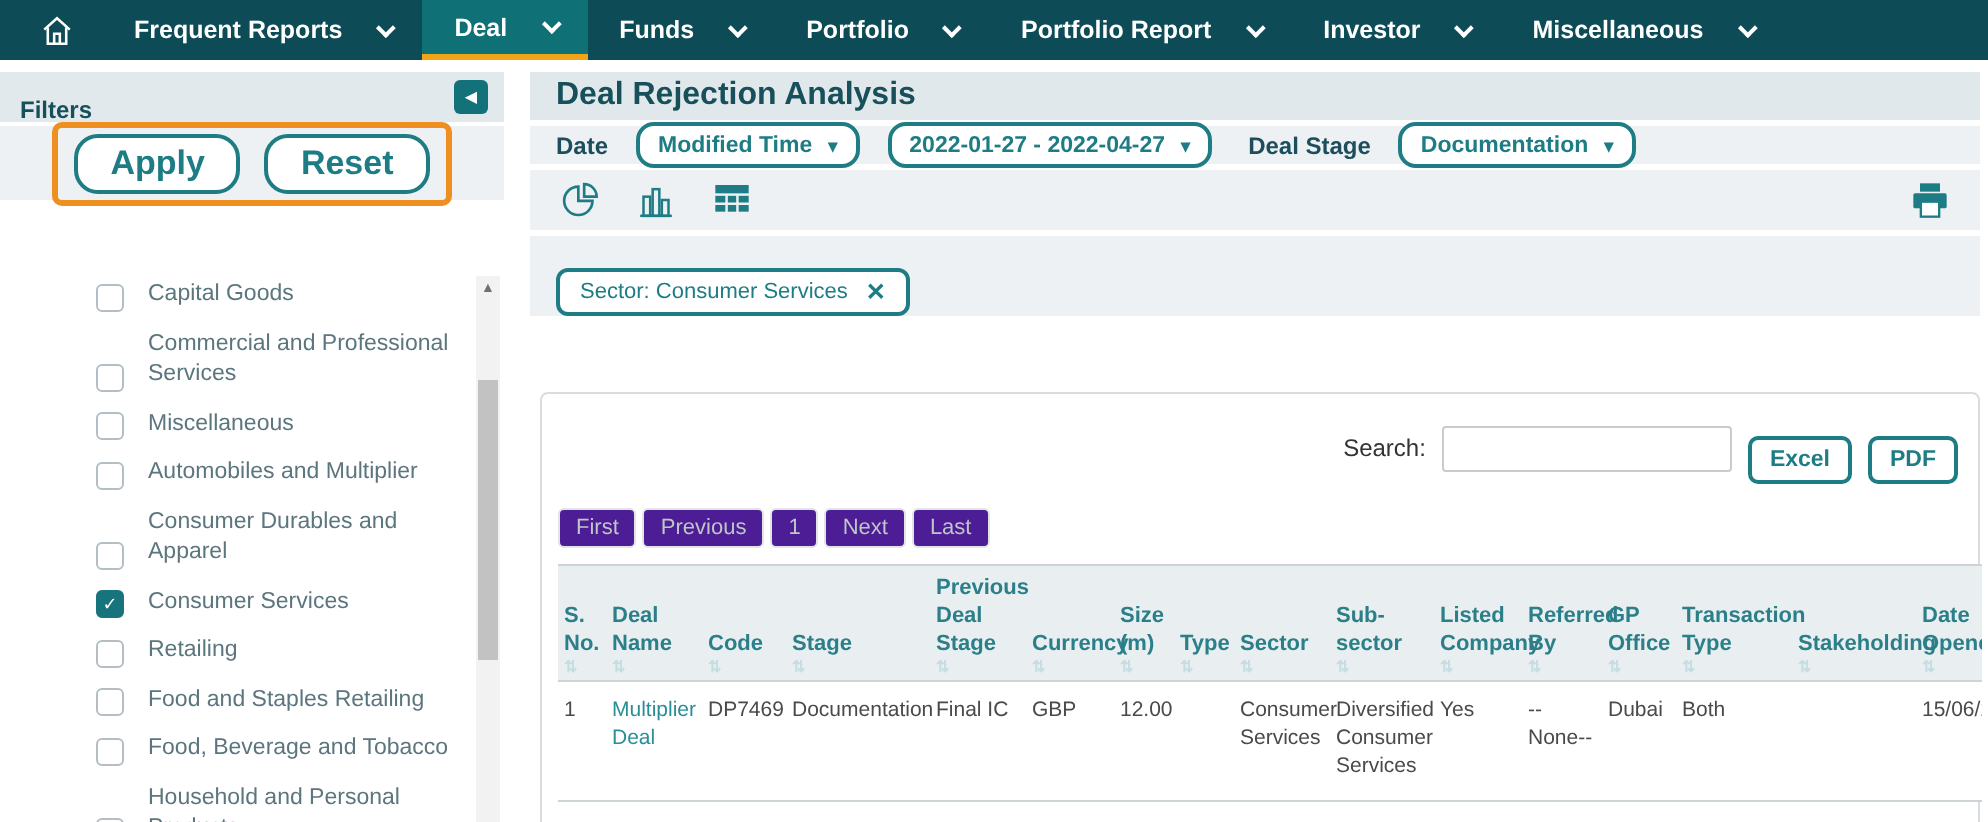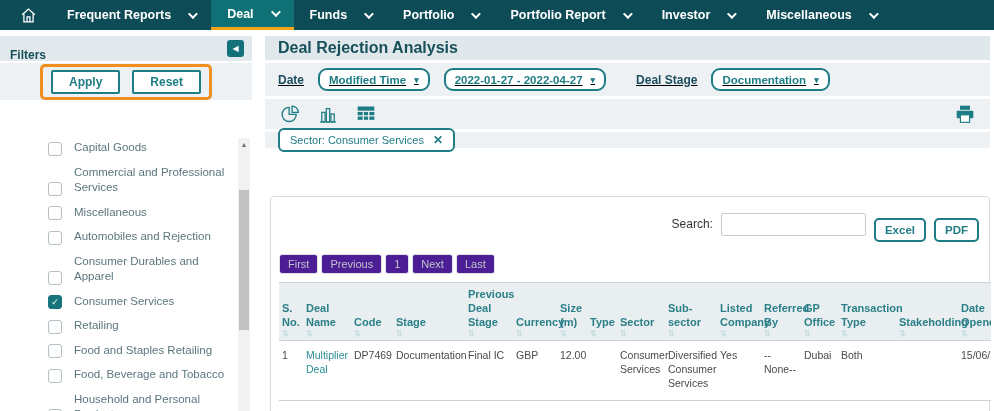--- a/index.html
+++ b/index.html
@@ -22,49 +22,49 @@
   .filters-header { height:25px; background:#e2e9ec; display:flex; align-items:center;
     justify-content:space-between; padding:0 8px 0 10px; }
   .filters-title { font-size:12px; font-weight:bold; color:#174f5a;margin-top:12px; }
   .collapse-btn { width:17px; height:17px; background:#137179; color:#fff; border:none;
     border-radius:3px; font-size:8px; line-height:17px; text-align:center; cursor:pointer; }
   .filter-actions { height:37px; background:#edf1f3; margin-top:2px; display:flex;
     align-items:center; justify-content:center; }
   .highlight-box { border:3px solid #ee8f1f; border-radius:5px; padding:3px 8px;
     display:flex; gap:12px; }
   .btn-teal-outline { background:#fff; border:2px solid #1d7c84; color:#1d7c84;
-    font-weight:bold; font-size:12px; border-radius:2px; padding:3px 16px; cursor:pointer;
+    font-weight:bold; font-size:17px; border-radius:12px; padding:3px 16px; cursor:pointer;
     font-family:"Liberation Sans", sans-serif; }
   .filter-list { position:absolute; top:102px; left:0; right:14px; bottom:0; overflow:hidden;
     display:flex; flex-direction:column; gap:9px; padding:2px 6px 0 48px; }
   .filter-item { display:flex; gap:12px; align-items:flex-end; cursor:pointer; }
   .cbx { width:14px; height:14px; min-width:14px; border:1px solid #b3bfc4; border-radius:3px;
     background:#fff; margin-top:1px; text-align:center; font-size:9px; line-height:13px; color:#fff; }
   .filter-item.checked .cbx { background:#17747c; border-color:#17747c; }
   .filter-label { font-size:11.5px; color:#5b767e; line-height:1.35; }
   .v-scroll { position:absolute; top:102px; right:2px; width:12px; bottom:0; background:#f2f2f2; }
   .v-scroll .arrow { display:block; text-align:center; font-size:7px; color:#707070; padding-top:3px; }
   .v-thumb { position:absolute; top:52px; left:1px; width:10px; height:140px; background:#c2c2c2; }
 
   
   .main { position:absolute; top:36px; left:265px; right:4px; bottom:0; }
   .main-title-bar { height:24px; background:#e0e8eb; display:flex; align-items:center; padding:0 13px; }
   .main-title { font-size:16px; font-weight:bold; color:#174f5a; }
-  .controls-row { height:33px; background:#edf1f3; margin-top:3px; display:flex;
-    align-items:center; gap:14px; padding:0 13px;text-decoration:underline; }
+  .controls-row { height:19px; background:#edf1f3; margin-top:3px; display:flex;
+    align-items:center; gap:14px; padding:0 13px; }
   .ctl-label { font-size:12px; font-weight:bold; color:#1d4e5e; }
   .dropdown { background:#fff; border:2px solid #1d7c84; color:#1d7c84; border-radius:9px;
     height:23px; display:flex; align-items:center; gap:8px; padding:0 9px; font-size:11.5px;
     font-weight:bold; cursor:pointer; }
   .dropdown .dd-caret { font-size:9px; }
   .views-row { height:30px; background:#edf1f3; margin-top:3px; display:flex; align-items:center;
     gap:18px; padding:0 15px; }
   .view-icon { width:20px; height:20px; cursor:pointer; }
   .spacer { flex:1; }
-  .tag-row { height:16px; background:#edf1f3; margin-top:3px; display:flex; align-items:center; padding:0 13px; }
+  .tag-row { height:40px; background:#edf1f3; margin-top:3px; display:flex; align-items:flex-end; padding:0 13px; }
   .filter-tag { background:#fff; border:2px solid #1d7c84; border-radius:6px; color:#1d7c84;
     font-size:11px; padding:3px 10px; display:flex; align-items:center; gap:9px; }
   .tag-close { font-weight:bold; font-size:12px; cursor:pointer; }
 
   
   .panel { position:absolute; top:160px; left:5px; right:0; height:240px; background:#fff;
     border:1px solid #d8dde0; border-radius:4px; }
   .search-row { display:flex; align-items:center; justify-content:flex-end; gap:8px; padding:9px 10px 0 10px; }
   .search-label { font-size:12px; color:#333; }
   .search-input { width:145px; height:23px; border:1px solid #c6cccf; border-radius:2px;
@@ -149,21 +149,21 @@
     <div class="filter-item">
       <span class="cbx"></span>
       <span class="filter-label">Commercial and Professional Services</span>
     </div>
     <div class="filter-item">
       <span class="cbx"></span>
       <span class="filter-label">Miscellaneous</span>
     </div>
     <div class="filter-item">
       <span class="cbx"></span>
-      <span class="filter-label">Automobiles and Rejection</span>
+      <span class="filter-label">Automobiles and Multiplier</span>
     </div>
     <div class="filter-item">
       <span class="cbx"></span>
       <span class="filter-label">Consumer Durables and Apparel</span>
     </div>
     <div class="filter-item checked">
       <span class="cbx">✓</span>
       <span class="filter-label">Consumer Services</span>
     </div>
     <div class="filter-item">
@@ -198,21 +198,21 @@
   <div class="controls-row">
     <span class="ctl-label">Date</span>
     <div class="dropdown">
       <span>Modified Time</span>
       <span class="dd-caret">▾</span>
     </div>
     <div class="dropdown">
       <span>2022-01-27 - 2022-04-27</span>
       <span class="dd-caret">▾</span>
     </div>
-    <span class="ctl-label" style="margin-left:16px">Deal Stage</span>
+    <span class="ctl-label" style="margin-left:4px">Deal Stage</span>
     <div class="dropdown">
       <span>Documentation</span>
       <span class="dd-caret">▾</span>
     </div>
   </div>
 
   <div class="views-row">
     <svg class="view-icon" viewBox="0 0 24 24" fill="none" stroke="#1d7c84" stroke-width="1.6">
       <path d="M11 4 A 8.5 8.5 0 1 0 19.5 12.5 L 11 12.5 Z"></path>
       <path d="M14.5 2.5 A 7.5 7.5 0 0 1 22 10 L 14.5 10 Z"></path>

